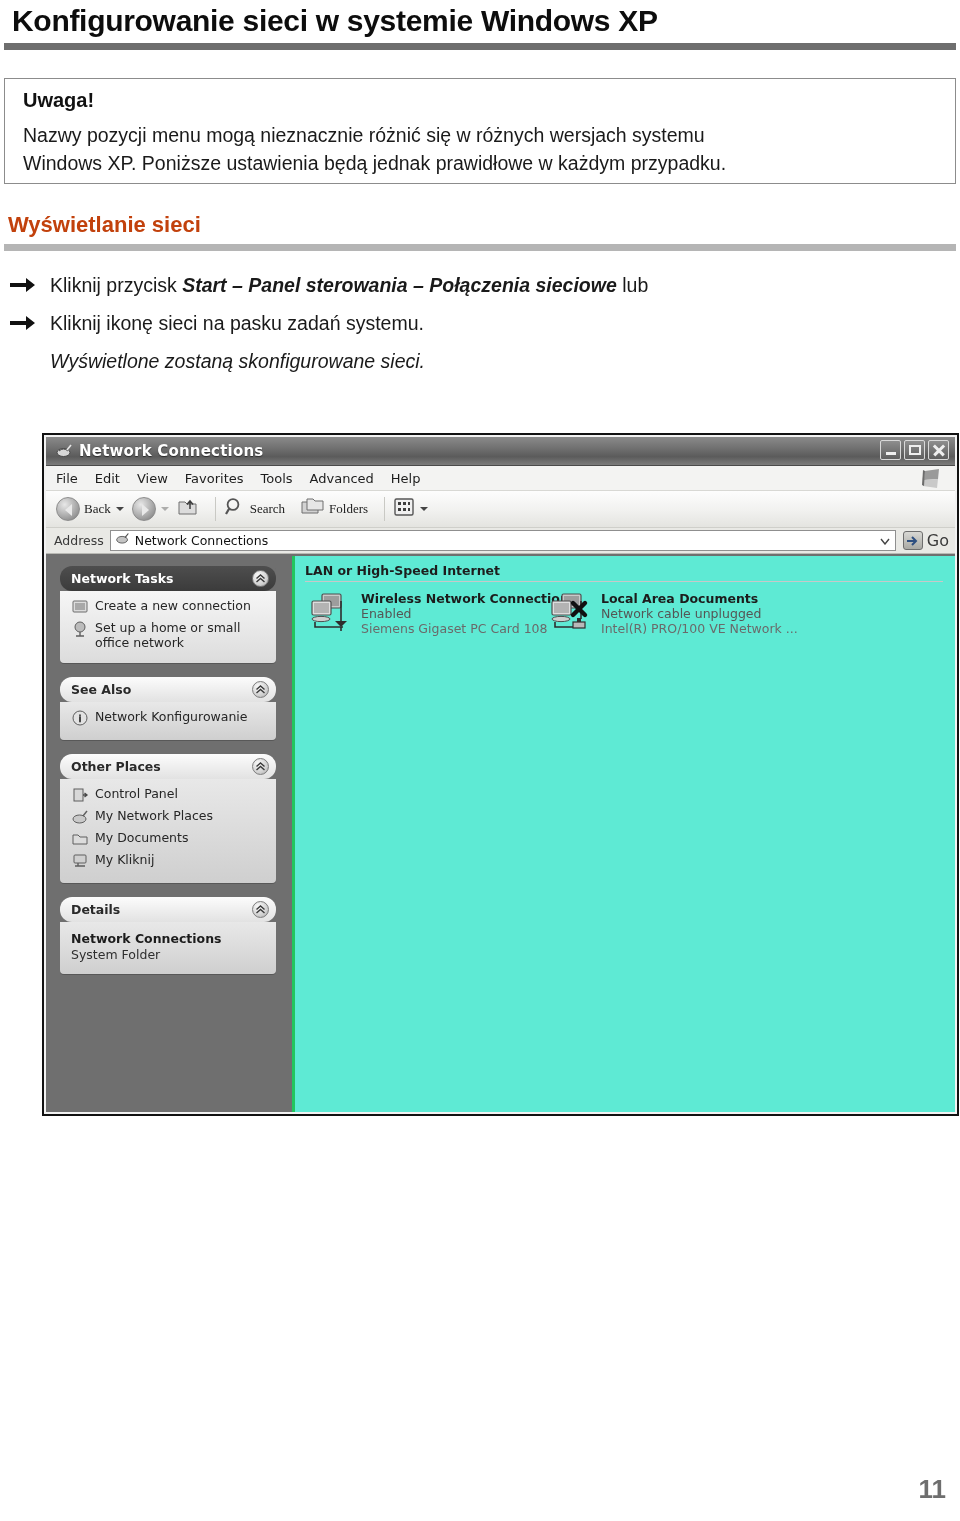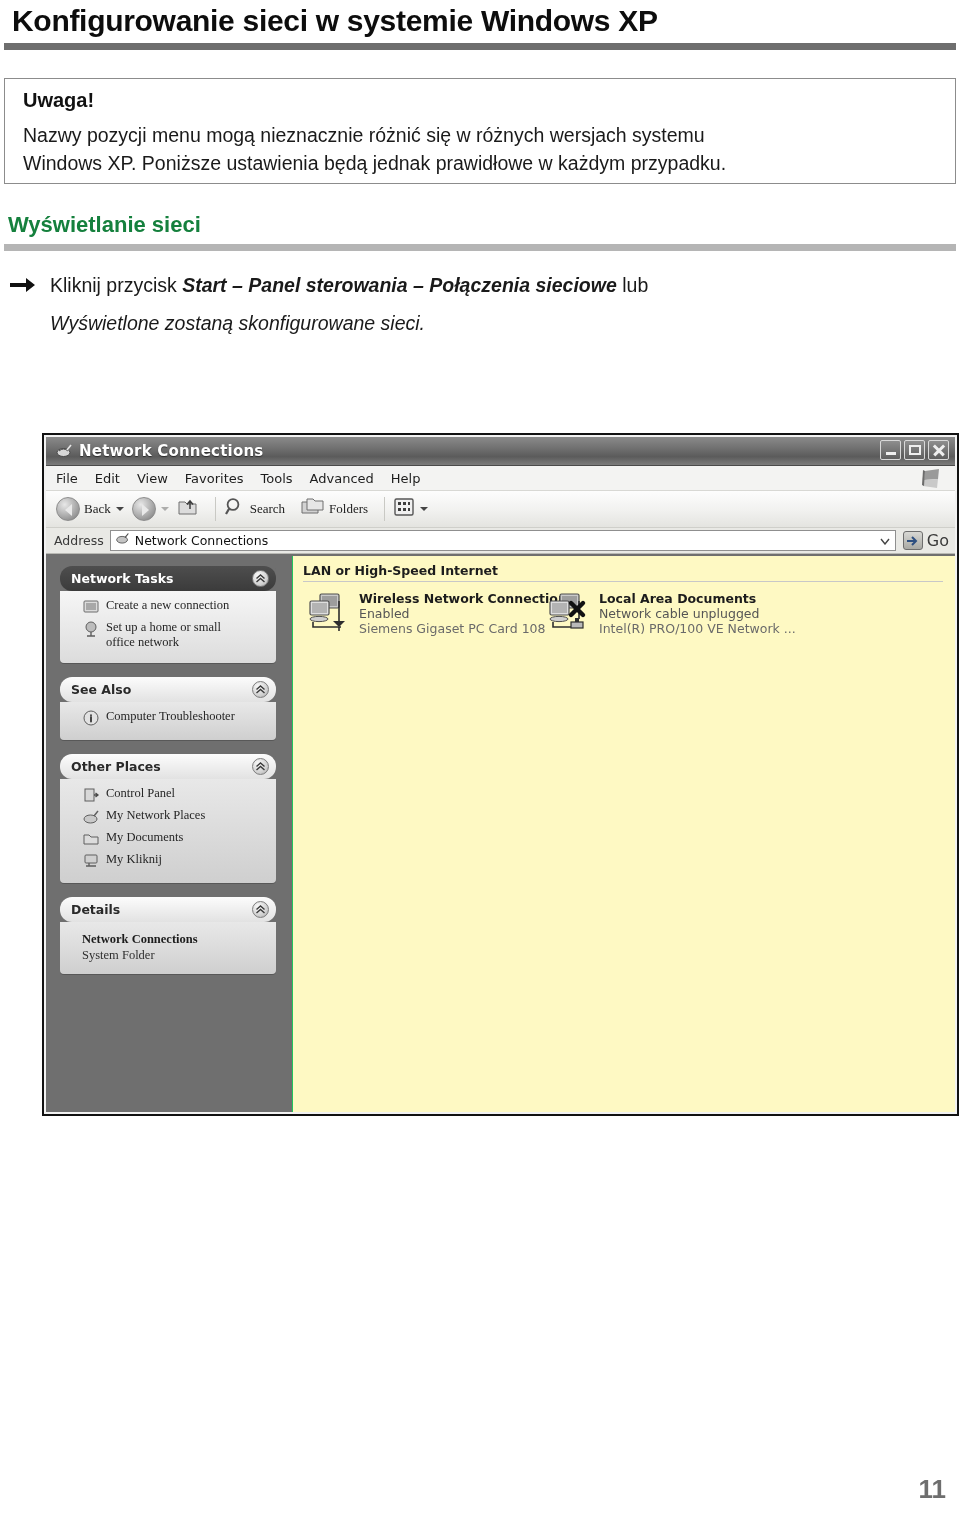--- a/index.html
+++ b/index.html
@@ -33,21 +33,21 @@
   }
   .note-body {
     position:absolute; left:18px; top:42px; width:900px;
     font-size:19.5px; line-height:28px; color:#1a1a1a; font-weight:400;
   }
   .note-body .l2 { display:block; }
 
   
   .section-title {
     position:absolute; left:8px; top:212px;
-    font-size:22px; font-weight:700; color:#15803d;
+    font-size:22px; font-weight:700; color:#c2410c;
   }
   .section-rule {
     position:absolute; left:4px; top:244px; width:952px; height:7px;
     background:#b5b5b5;
   }
 
   
   .bullets { position:absolute; left:8px; top:270px; width:940px; }
   .bullet-row { position:relative; height:38px; }
   .arrow {
@@ -157,39 +157,39 @@
     background:linear-gradient(to bottom,#d8d8d4,#a9a9a4);
     display:flex;align-items:center;justify-content:center;
   }
 
   
   .xp-body { position:absolute; left:0; right:0; top:119px; bottom:0; display:flex; }
   .xp-sidebar {
     width:246px; background:#6f6f6f; padding:10px 8px 0 14px; position:relative;
   }
   .xp-content {
-    flex:1; background:#fef9c3; border-left:1px solid #22c55e; position:relative;
+    flex:1; background:#5eead4; border-left:3px solid #22c55e; position:relative;
   }
 
   
   .panel { width:216px; margin-bottom:14px; border-radius:4px; overflow:hidden; box-shadow:0 1px 0 rgba(0,0,0,.2); }
   .panel-head {
     height:25px; display:flex; align-items:center; position:relative; padding-left:11px;border-radius:12px;
   }
   .panel-head.dark { background:linear-gradient(to bottom,#4e4e4e,#3b3b3b); }
   .panel-head.light { background:linear-gradient(to bottom,#fcfcfc,#e2e2e2); }
   .panel-head .ptitle { font-size:12.5px; font-weight:700; }
   .panel-head.dark .ptitle { color:#ffffff; }
   .panel-head.light .ptitle { color:#2a2a2a;text-align:center; }
   .chev {
     position:absolute; right:7px; top:4px; width:17px; height:17px; border-radius:50%;
     background:radial-gradient(circle at 35% 30%,#fafafa,#cfcfcf 65%,#9d9d9d);
     border:1px solid #7e7e7e; display:flex; align-items:center; justify-content:center;
   }
-  .panel-body { background:linear-gradient(to bottom,#f6f6f6,#dcdcdc); padding:7px 8px 9px 22px;font-family:Liberation Serif, serif; }
+  .panel-body { background:linear-gradient(to bottom,#f6f6f6,#dcdcdc); padding:7px 8px 9px 11px; }
   .panel-body.gray { background:linear-gradient(to bottom,#e8e8e8,#cfcfcf); }
   .p-row { display:flex; align-items:flex-start; margin-bottom:4px; }
   .p-ico { width:18px; height:18px; margin-right:6px; flex:0 0 18px; }
   .p-text { font-size:12.5px; color:#262626; line-height:15px; }
   .details-bold { font-size:12.5px; font-weight:700; color:#1c1c1c; line-height:16px; }
   .details-sub { font-size:12.5px; color:#2f2f2f; line-height:16px; }
 
   
   .group-head {
     position:absolute; left:10px; top:7px; right:12px;
@@ -233,20 +233,28 @@
 
     <div class="bullet-row">
       <span class="arrow">
         <svg width="26" height="18" viewBox="0 0 26 18">
           <path d="M0 7 L16 7 L16 2 L25 9 L16 16 L16 11 L0 11 Z" fill="#111"></path>
         </svg>
       </span>
       <span class="bullet-text"><span>Kliknij przycisk </span><b>Start – Panel sterowania – Połączenia sieciowe</b><span> lub</span></span>
     </div>
 
+    <div class="bullet-row">
+      <span class="arrow">
+        <svg width="26" height="18" viewBox="0 0 26 18">
+          <path d="M0 7 L16 7 L16 2 L25 9 L16 16 L16 11 L0 11 Z" fill="#111"></path>
+        </svg>
+      </span>
+      <span class="bullet-text">Kliknij ikonę sieci na pasku zadań systemu.</span>
+    </div>
 
     <div class="plain-row">
       <span class="bullet-text">Wyświetlone zostaną skonfigurowane sieci.</span>
     </div>
 
   </div>
 
   <div class="xp-shot">
    <div class="xp-inner">
 
@@ -433,21 +441,21 @@
             </span>
           </div>
           <div class="panel-body gray">
             <div class="p-row">
               <span class="p-ico">
                 <svg width="18" height="18" viewBox="0 0 18 18">
                   <circle cx="9" cy="9" r="7" fill="#e2e2e2" stroke="#5e5e5e"></circle>
                   <path d="M9 6.2 L9 6.3 M9 8 L9 12.5" stroke="#333" stroke-width="1.8" stroke-linecap="round"></path>
                 </svg>
               </span>
-              <span class="p-text">Computer Troubleshooter</span>
+              <span class="p-text">Network Konfigurowanie</span>
             </div>
           </div>
         </div>
 
         <div class="panel">
           <div class="panel-head light">
             <span class="ptitle">Other Places</span>
             <span class="chev">
               <svg width="11" height="9" viewBox="0 0 11 9">
                     <path d="M1.5 4.5 L5.5 1 L9.5 4.5 M1.5 8 L5.5 4.5 L9.5 8" stroke="#3a3a3a" stroke-width="1.4" fill="none"></path>

